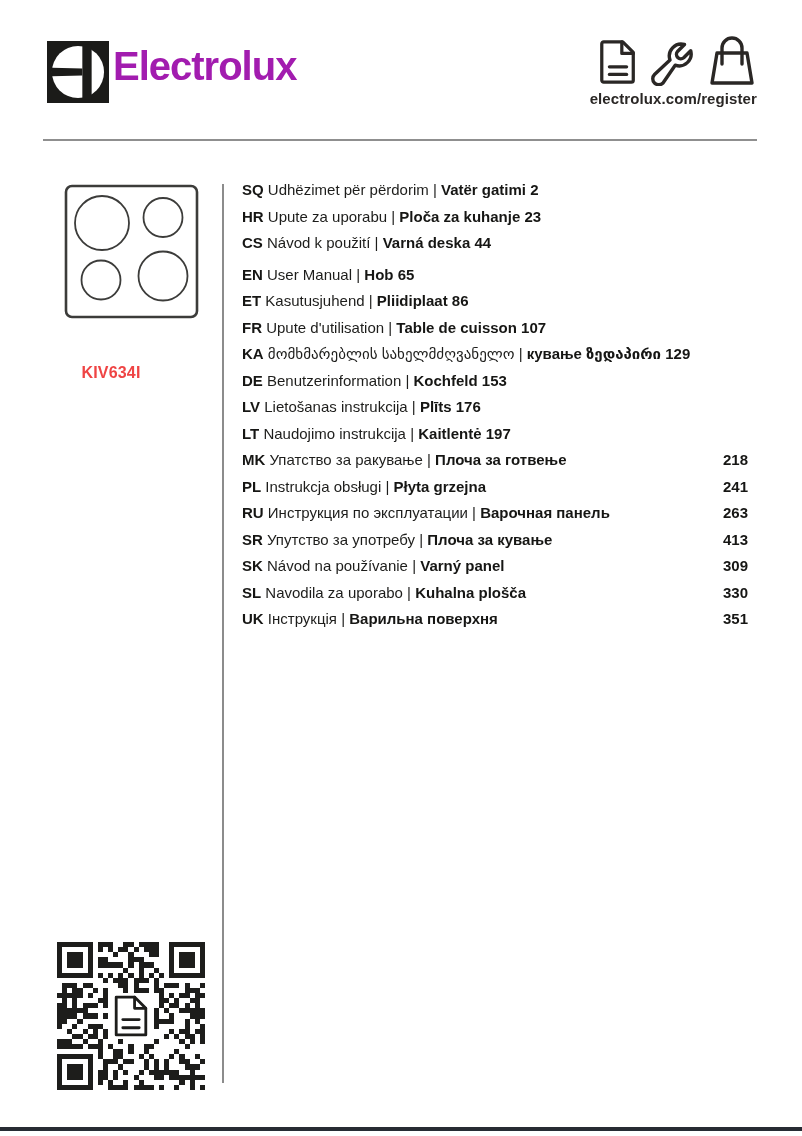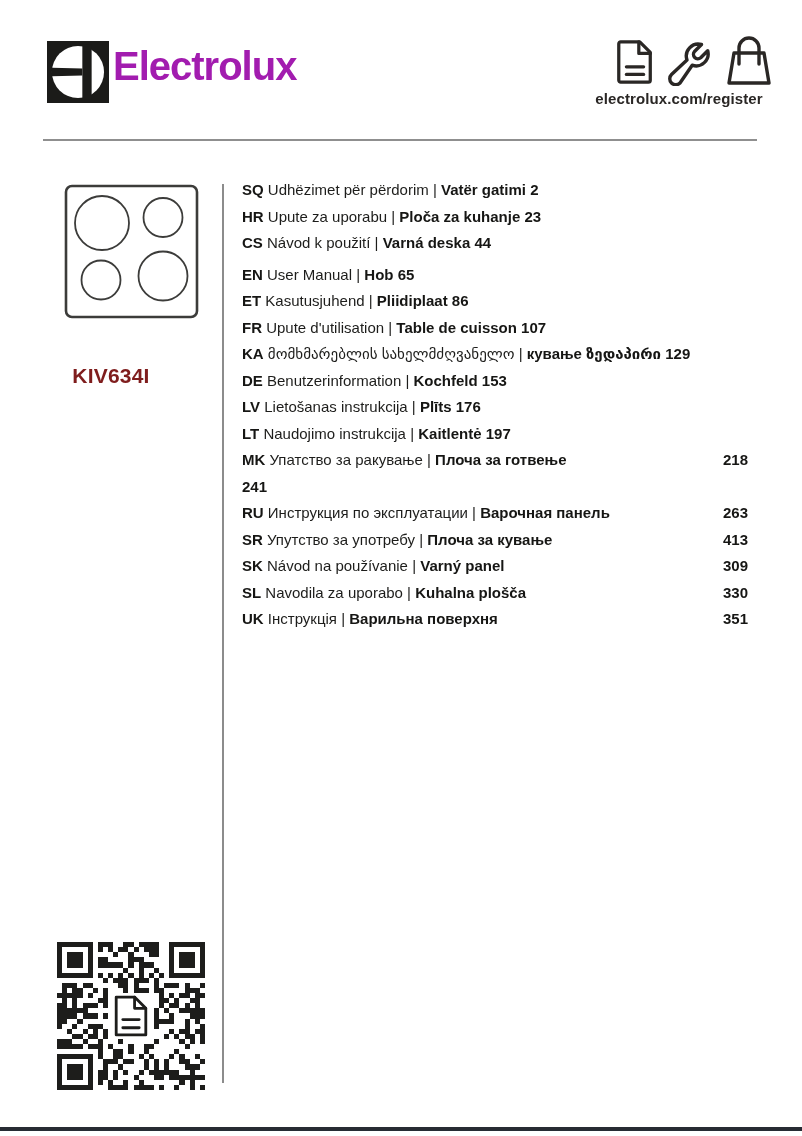--- a/index.html
+++ b/index.html
@@ -7,31 +7,31 @@
     position:relative;width:802px;height:1136px;background:#ffffff;overflow:hidden;
     font-family:"Liberation Sans","DejaVu Sans",sans-serif;color:#1d1d1b;
   }
   
   .logo{position:absolute;left:47px;top:41px;display:flex;align-items:center;}
   .logo-mark{width:62px;height:62px;display:block;}
   .wordmark{
     position:absolute;left:113px;top:44px;font-size:40px;font-weight:bold;
     letter-spacing:-1px;color:#a21caf;white-space:nowrap;
   }
-  .header-right{position:absolute;right:28px;top:36px;width:190px;text-align:center;}
+  .header-right{position:absolute;right:45px;top:36px;width:190px;text-align:right;}
   .header-icons{display:flex;justify-content:flex-end;align-items:flex-end;gap:9px;height:50px;}
   .header-icons svg{display:block;}
   .register-url{margin-top:4px;font-size:15px;font-weight:bold;color:#2a2725;letter-spacing:0.1px;}
   .rule-top{position:absolute;left:43px;top:139px;width:714px;height:2px;background:#8f8f8f;}
   
   .divider-v{position:absolute;left:222px;top:184px;width:2px;height:899px;background:#8c8c8c;}
   .hob-figure{position:absolute;left:64px;top:184px;width:135px;height:135px;}
   .model-name{
     position:absolute;left:0;top:364px;width:222px;text-align:center;
-    font-size:21px;font-weight:bold;letter-spacing:0.2px;color:#7f1d1d;
+    font-size:16px;font-weight:bold;letter-spacing:0.2px;color:#ef4444;
   }
   .qr-wrap{position:absolute;left:57px;top:942px;width:148px;height:148px;}
   
   .lang-list{position:absolute;left:242px;top:177px;width:506px;}
   .lang-row{
     display:flex;justify-content:space-between;align-items:baseline;
     height:26.5px;font-size:15px;line-height:26.5px;white-space:nowrap;color:#1d1d1b;
   }
   .lang-row:nth-child(4){margin-top:5px;}
   .lang-row b{font-weight:bold;color:#161614;}
@@ -531,20 +531,21 @@
       <span class="lang-line"><b>LT</b><span> Naudojimo instrukcija </span><span>| </span><b>Kaitlentė</b><b class="page-inline"> 197</b></span>
       <b class="page-right"></b>
     </div>
 
     <div class="lang-row">
       <span class="lang-line"><b>MK</b><span> Упатство за ракување </span><span>| </span><b>Плоча за готвење</b><b class="page-inline"></b></span>
       <b class="page-right">218</b>
     </div>
 
     <div class="lang-row">
+      <span class="lang-line"><b>PL</b><span> Instrukcja obsługi </span><span>| </span><b>Płyta grzejna</b><b class="page-inline"></b></span>
       <b class="page-right">241</b>
     </div>
 
     <div class="lang-row">
       <span class="lang-line"><b>RU</b><span> Инструкция по эксплуатации </span><span>| </span><b>Варочная панель</b><b class="page-inline"></b></span>
       <b class="page-right">263</b>
     </div>
 
     <div class="lang-row">
       <span class="lang-line"><b>SR</b><span> Упутство за употребу </span><span>| </span><b>Плоча за кување</b><b class="page-inline"></b></span>

